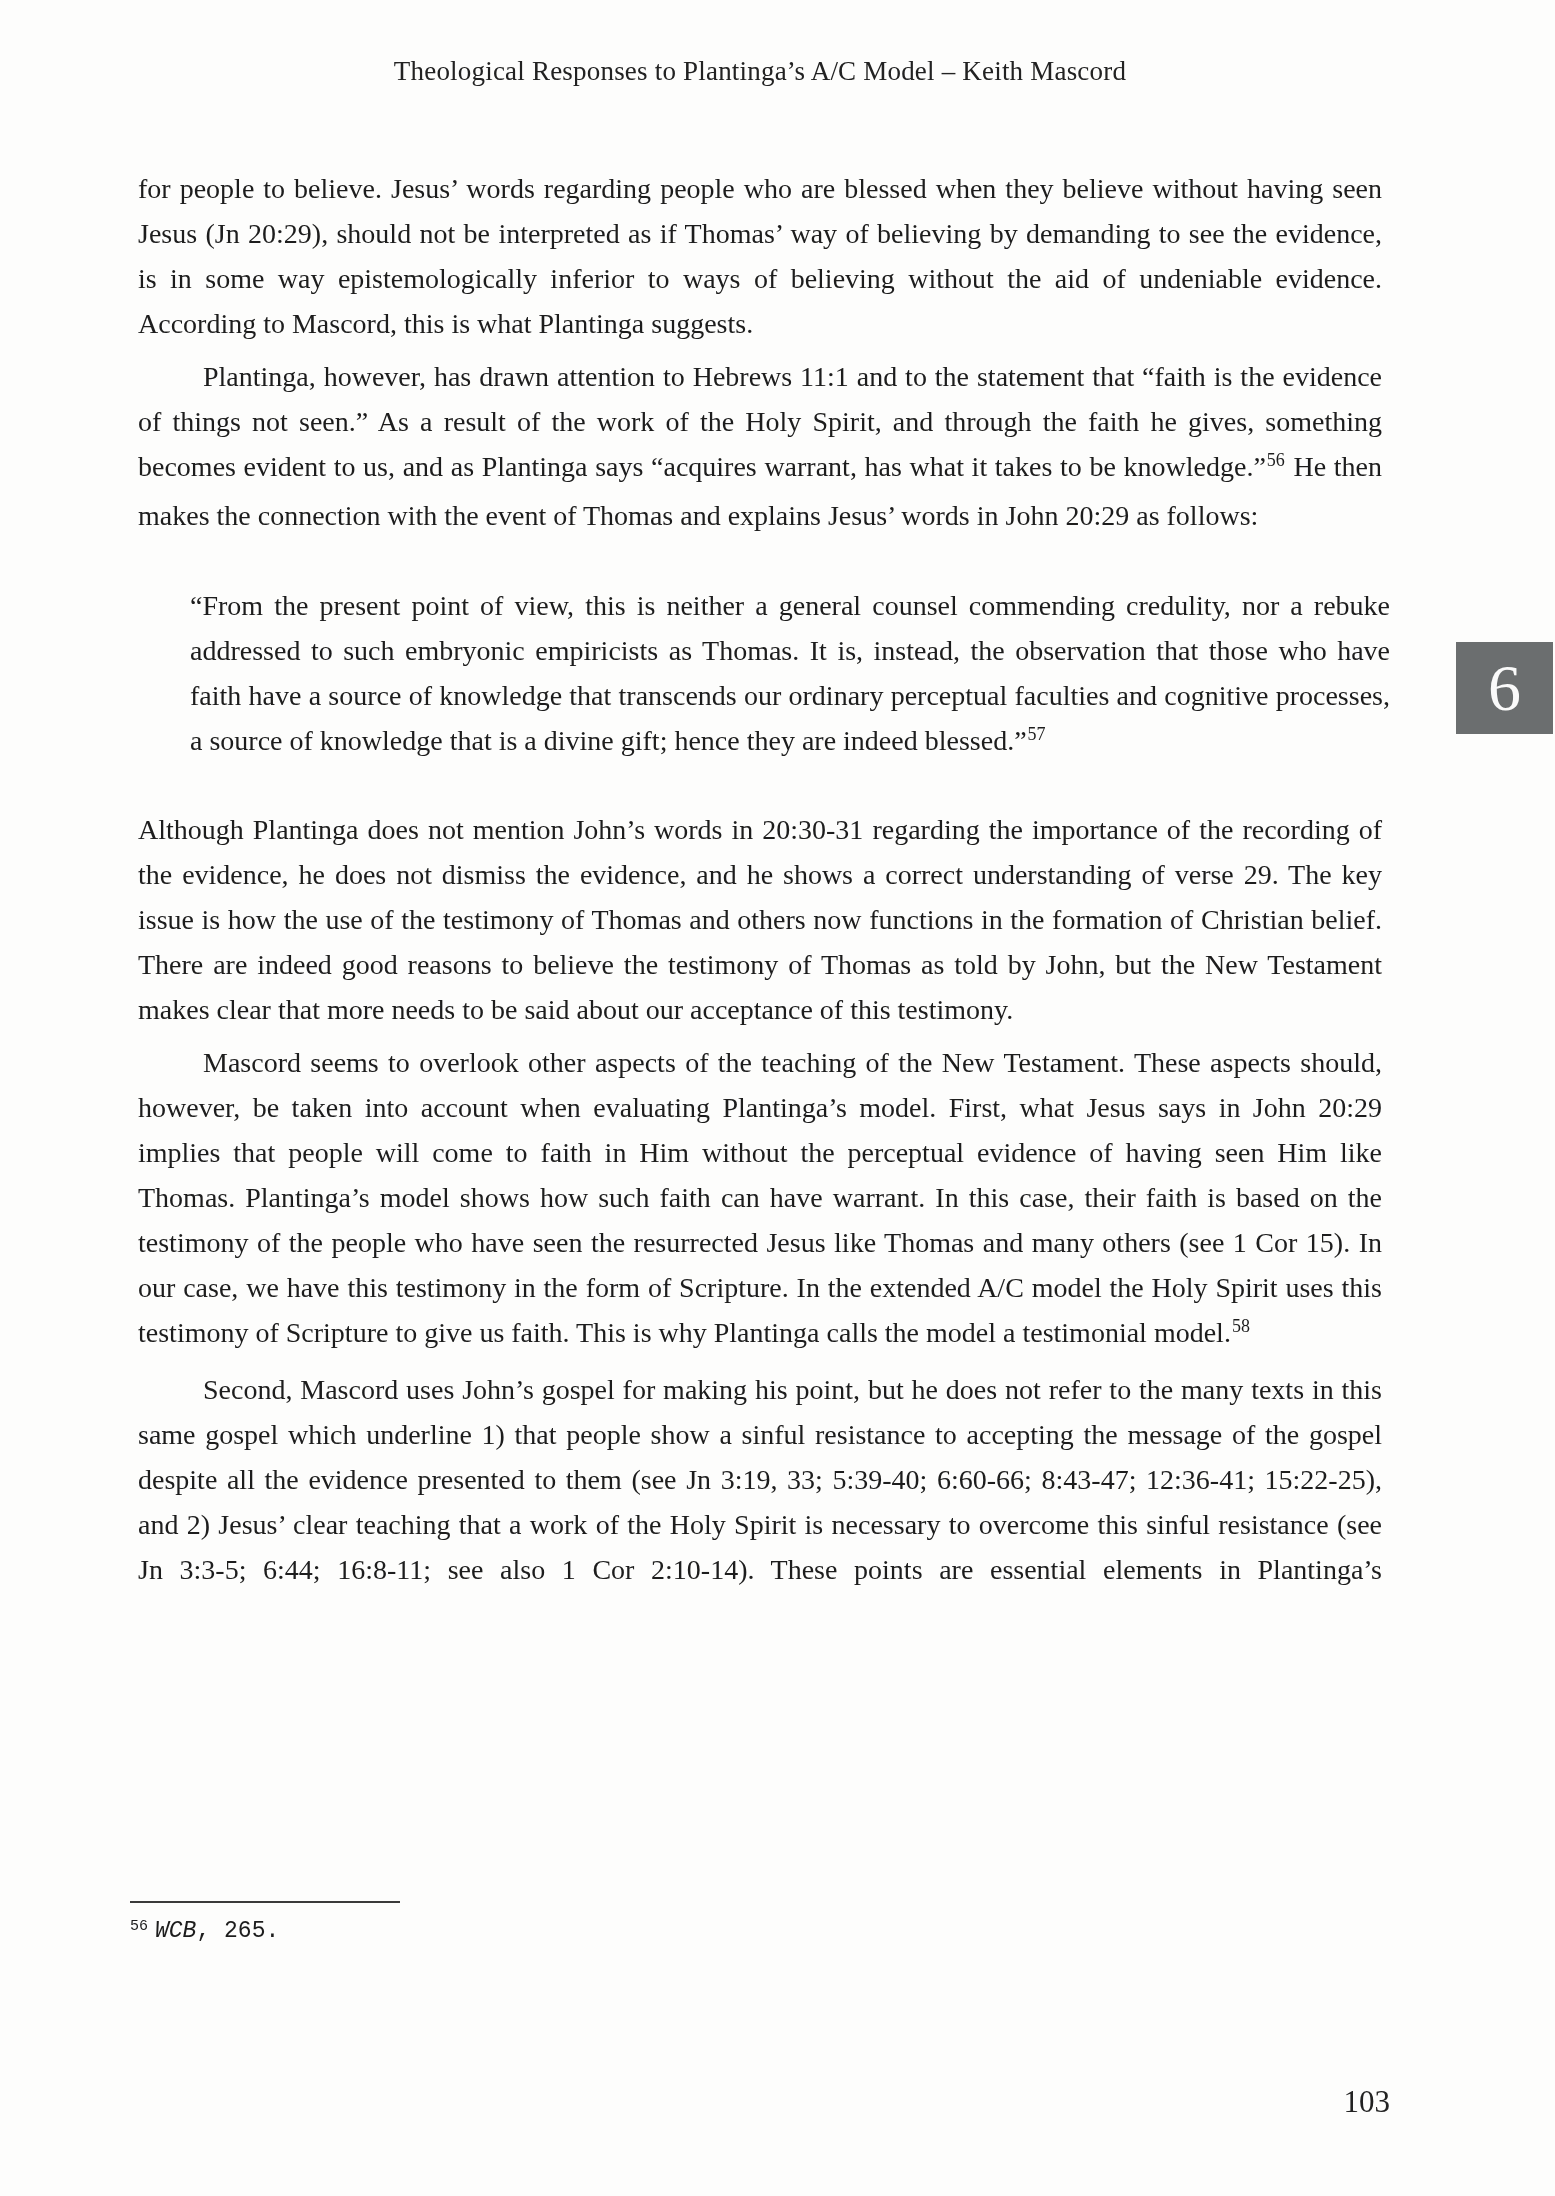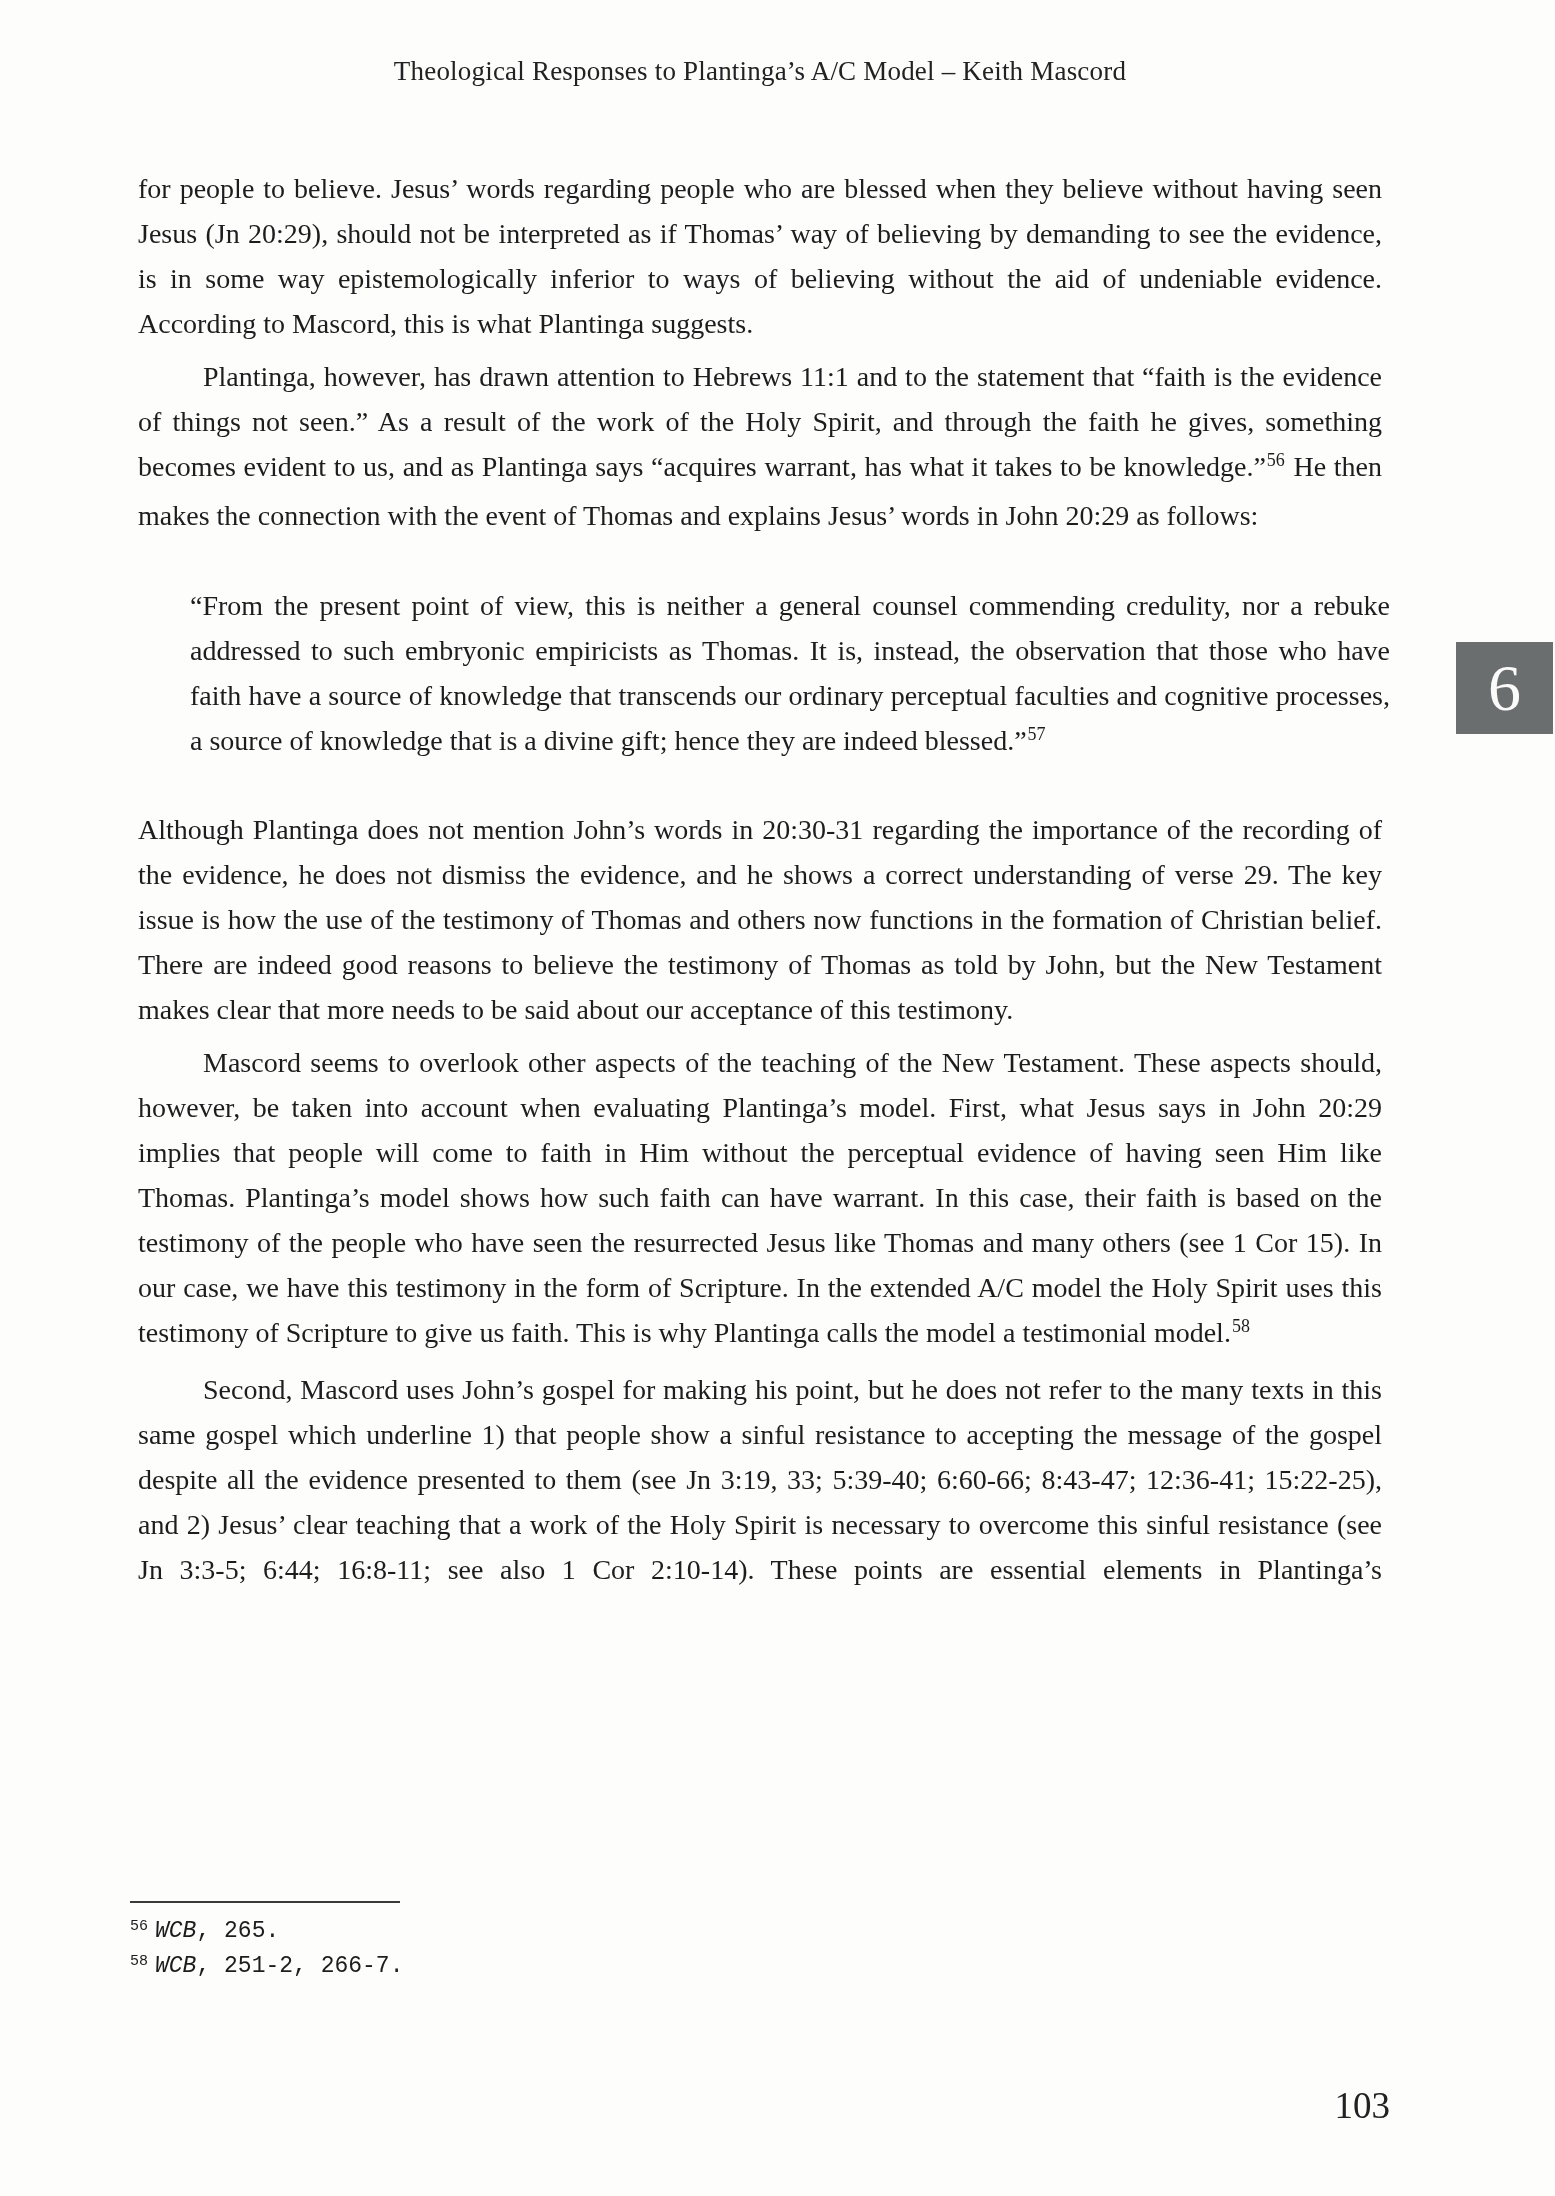--- a/index.html
+++ b/index.html
@@ -84,21 +84,21 @@
     vertical-align: baseline;
     position: relative;
     top: -7px;
     margin-right: 7px;
   }
   .fn i { font-style: italic; }
   .page-number {
     position: absolute;
     top: 2084px;
     right: 165px;
-    font-size: 37px;
+    font-size: 31px;
     color: #222;
   }
 </style>
 </head>
 <body>
 
 <div class="page">
 
   <div class="running-header">Theological Responses to Plantinga’s A/C Model – Keith Mascord</div>
 
@@ -137,20 +137,17 @@
   </div>
 
   <div class="footnotes">
     <div class="fn-rule"></div>
 
     <div class="fn">
       <sup>56</sup><i>WCB</i><span>, 265.</span>
     </div>
 
 
-    <div class="fn">
-      <sup>58</sup><i>WCB</i><span>, 251-2, 266-7.</span>
-    </div>
   </div>
 
   <div class="page-number">103</div>
 
 </div>
 
 </body></html>

